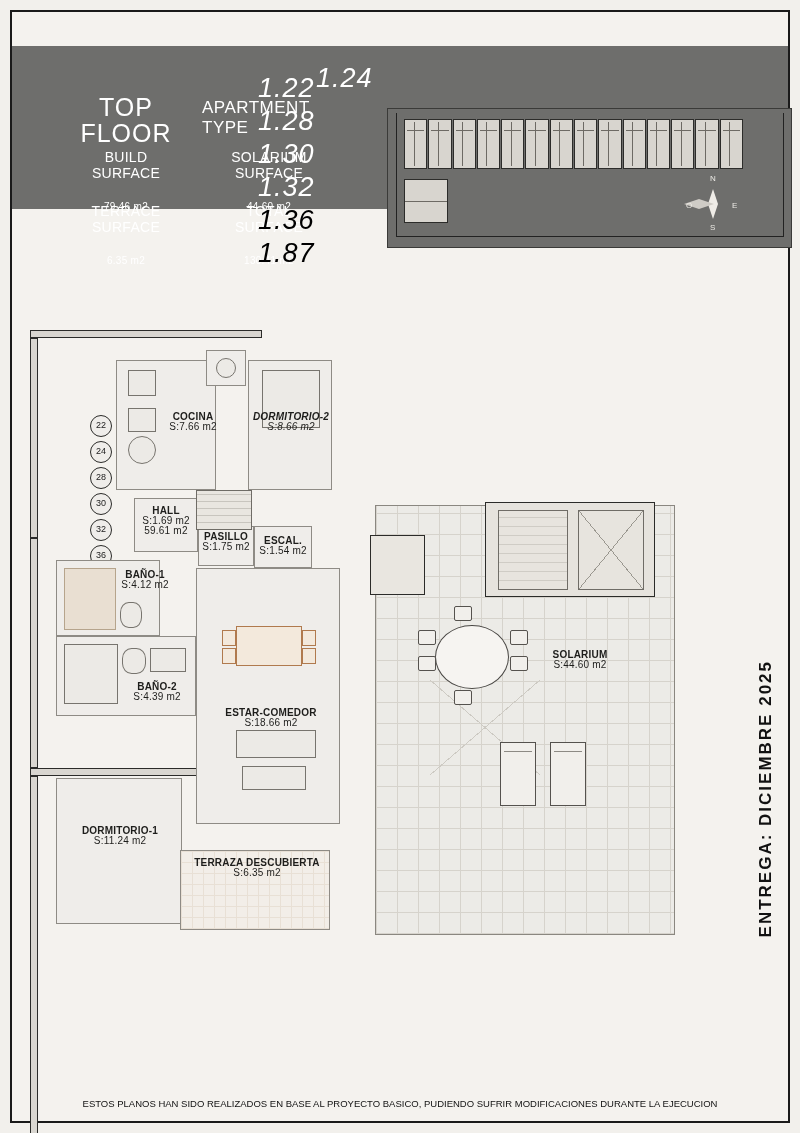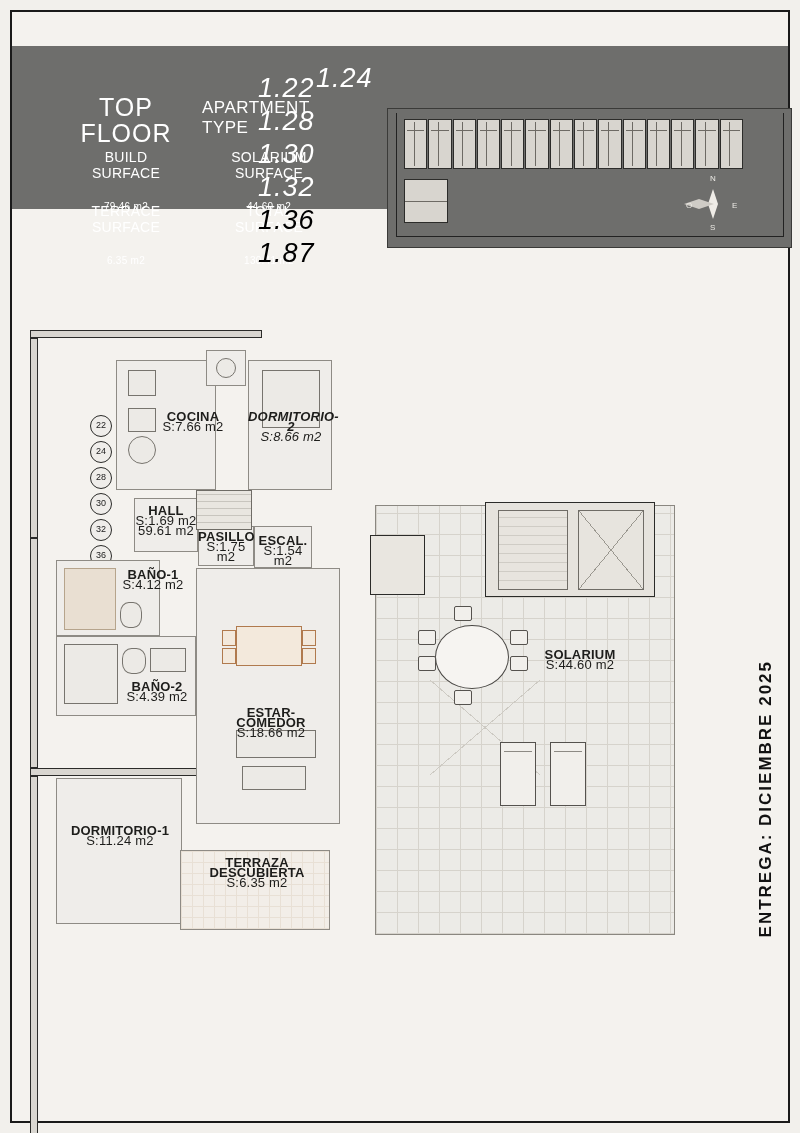--- a/index.html
+++ b/index.html
@@ -110,21 +110,21 @@
   
   .plan{
     position:absolute;left:30px;top:330px;width:700px;height:640px;
   }
   .room{
     position:absolute;box-sizing:border-box;
     border:1px solid #8e8b85;background:#efedea;
   }
   .wall-l{background:#d9d6d0;border:1px solid #2b2b29;box-sizing:border-box;}
   .label{
-    position:absolute;text-align:center;font-size:13px;line-height:10px;
+    position:absolute;text-align:center;font-size:10px;line-height:10px;
     color:#1d1d1b;letter-spacing:.2px;font-family:"Liberation Sans", sans-serif;
   }
   .label .nm{display:block;font-weight:bold;}
   .label .sq{display:block;}
   .badge-col{position:absolute;left:60px;top:85px;width:24px;}
   .badge{
     width:20px;height:20px;border-radius:50%;
     border:1px solid #2b2b29;background:#efedea;
     font-size:9px;line-height:19px;text-align:center;margin-bottom:4px;
     color:#1b1b1b;
@@ -345,21 +345,21 @@
     <div class="stair-hatch" style="left:166px;top:160px;width:56px;height:40px;"></div>
     <div class="room" style="left:224px;top:196px;width:58px;height:42px;"></div>
     <div class="label" style="left:224px;top:206px;width:58px;">
       <span class="nm">ESCAL.</span>
       <span class="sq">S:1.54 m2</span>
     </div>
 
     <div class="room" style="left:26px;top:230px;width:104px;height:76px;"></div>
     <div class="furn-grey" style="left:34px;top:238px;width:50px;height:60px;background:#e9dfd2;border-color:#b6a48c;"></div>
     <div class="furn-grey" style="left:90px;top:272px;width:20px;height:24px;border-radius:40%;"></div>
-    <div class="label" style="left:92px;top:240px;width:62px;">
+    <div class="label" style="left:84px;top:240px;width:62px;">
       <span class="nm">BAÑO-1</span>
       <span class="sq">S:4.12 m2</span>
     </div>
 
     <div class="room" style="left:26px;top:306px;width:140px;height:80px;"></div>
     <div class="furn-grey" style="left:34px;top:314px;width:52px;height:58px;"></div>
     <div class="furn-grey" style="left:92px;top:318px;width:22px;height:24px;border-radius:40%;"></div>
     <div class="furn-grey" style="left:120px;top:318px;width:34px;height:22px;"></div>
     <div class="label" style="left:92px;top:352px;width:70px;">
       <span class="nm">BAÑO-2</span>
@@ -408,14 +408,15 @@
     <div class="lounger" style="left:520px;top:412px;"></div>
     <div class="label" style="left:500px;top:320px;width:100px;">
       <span class="nm">SOLARIUM</span>
       <span class="sq">S:44.60 m2</span>
     </div>
   </div>
 
   <div class="vtext">ENTREGA: DICIEMBRE 2025</div>
 
   <div class="footer">
+    <div>ESTOS PLANOS HAN SIDO REALIZADOS EN BASE AL PROYECTO BASICO, PUDIENDO SUFRIR MODIFICACIONES DURANTE LA EJECUCION</div>
   </div>
 </div>
 
 </body></html>

